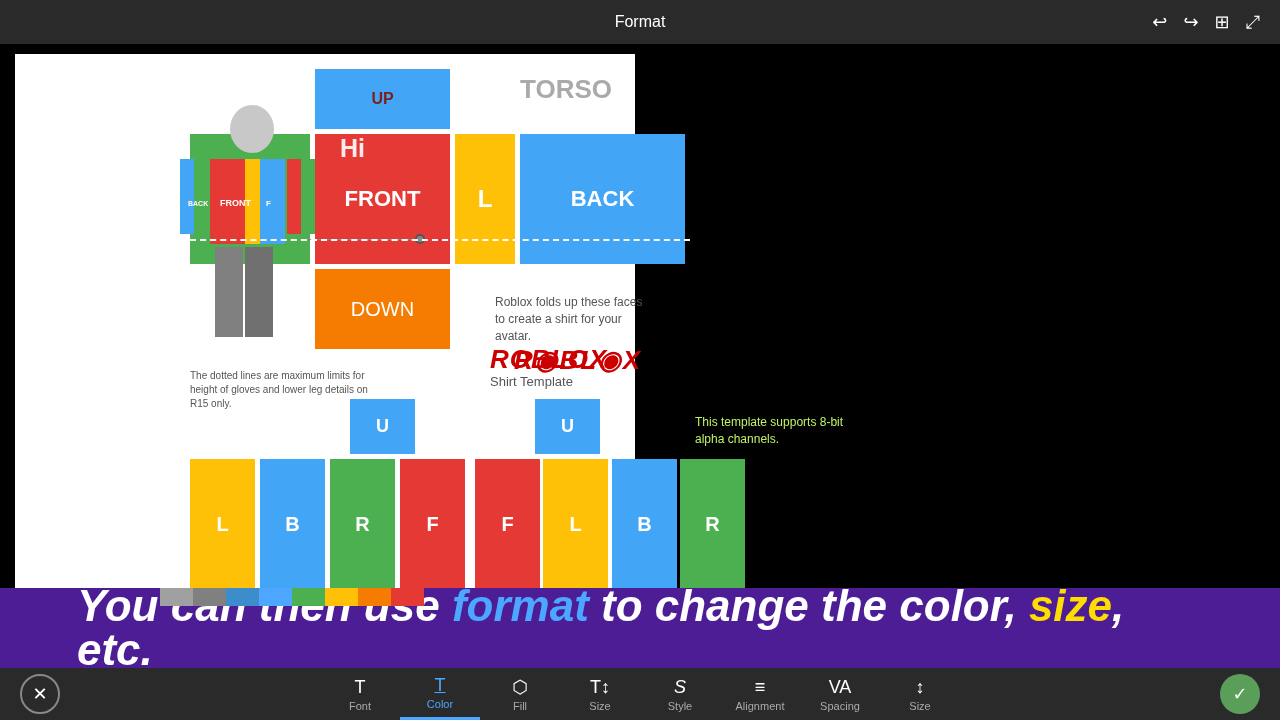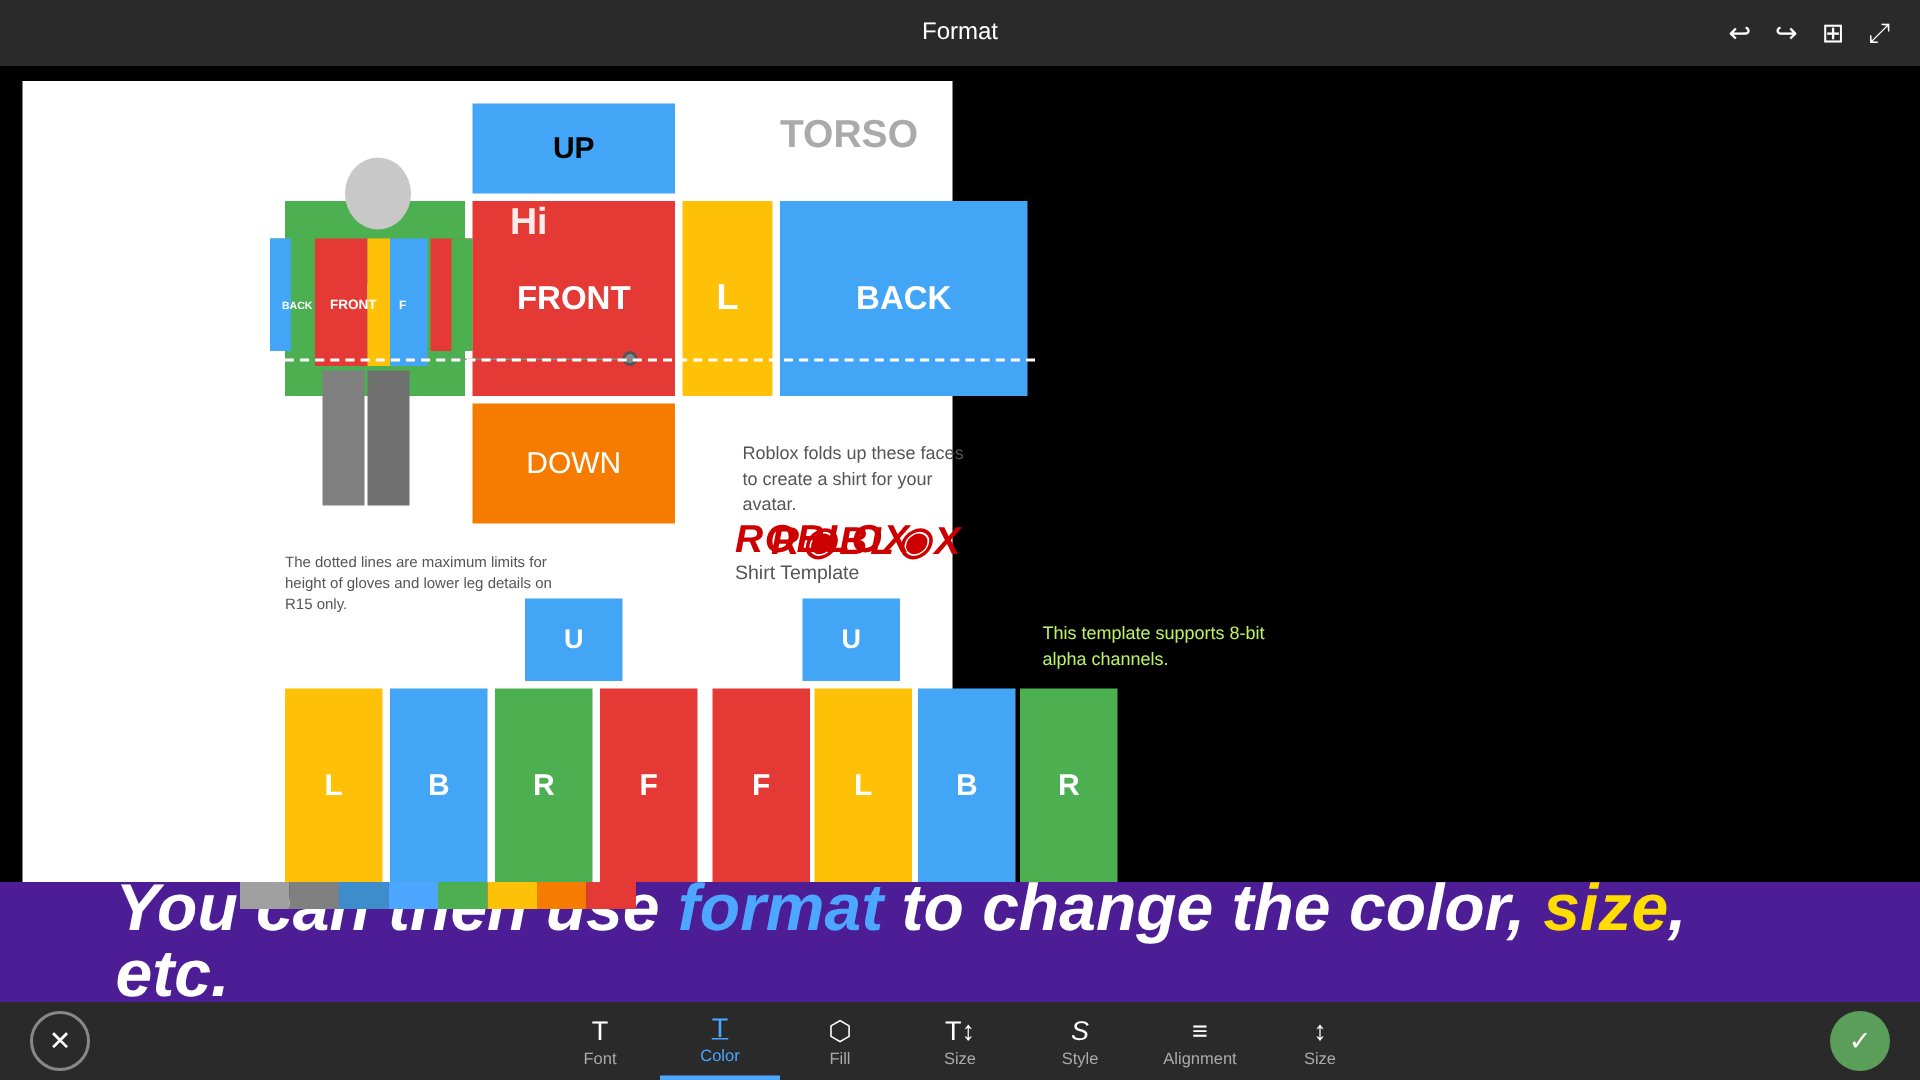--- a/index.html
+++ b/index.html
@@ -155,22 +155,22 @@
     .face-up {
       position: absolute;
       top: 15px;
       left: 135px;
       width: 135px;
       height: 60px;
       background: #42a5f5;
       display: flex;
       align-items: center;
       justify-content: center;
-      color: #000000;
-      font-size: 20px;
+      color: #7f1d1d;
+      font-size: 16px;
       font-weight: bold;
     }
 
     .face-r {
       position: absolute;
       top: 80px;
       left: 10px;
       width: 120px;
       height: 130px;
       background: #4caf50;
@@ -524,20 +524,24 @@
     <div class="toolbar-item">
       <span class="toolbar-item-icon" style="font-style:italic;">S</span>
       <span class="toolbar-item-label">Style</span>
     </div>
 
     <div class="toolbar-item">
       <span class="toolbar-item-icon">≡</span>
       <span class="toolbar-item-label">Alignment</span>
     </div>
 
+    <div class="toolbar-item">
+      <span class="toolbar-item-icon">VA</span>
+      <span class="toolbar-item-label">Spacing</span>
+    </div>
 
     <div class="toolbar-item">
       <span class="toolbar-item-icon">↕</span>
       <span class="toolbar-item-label">Size</span>
     </div>
 
   </div>
 
   <div class="toolbar-confirm">
     <span>✓</span>

